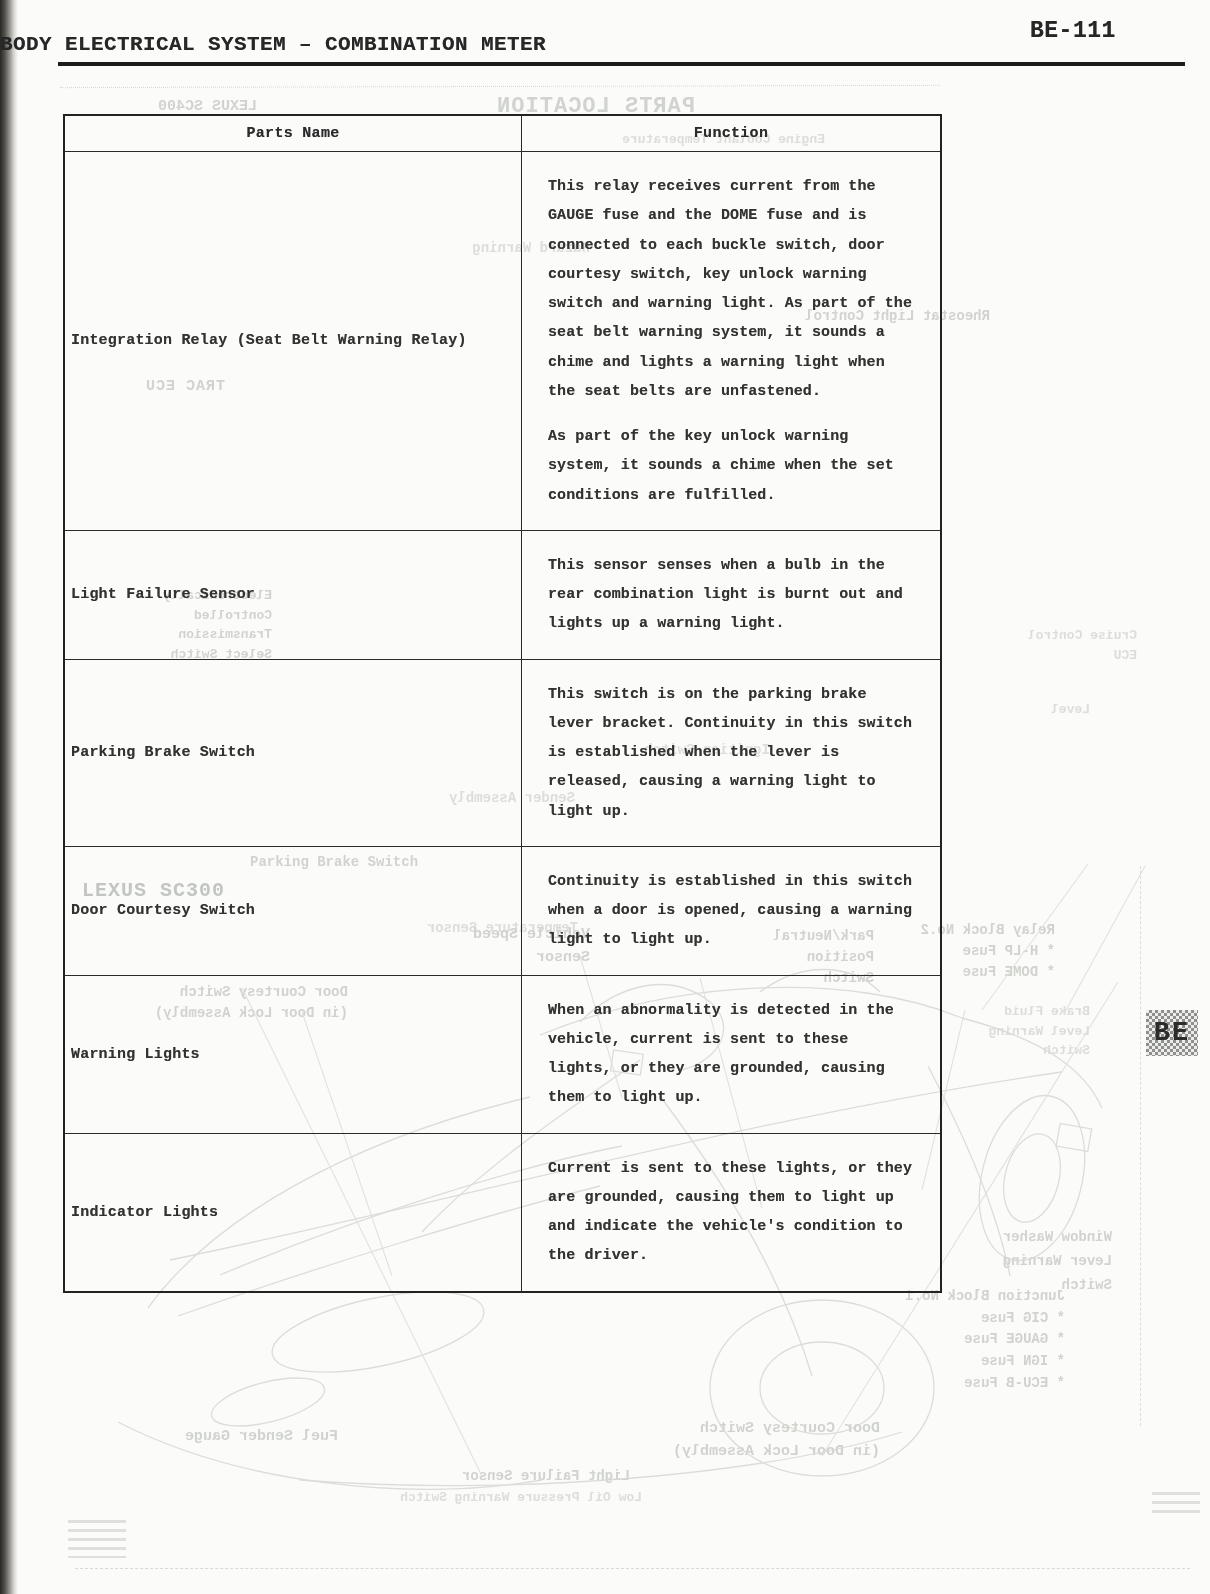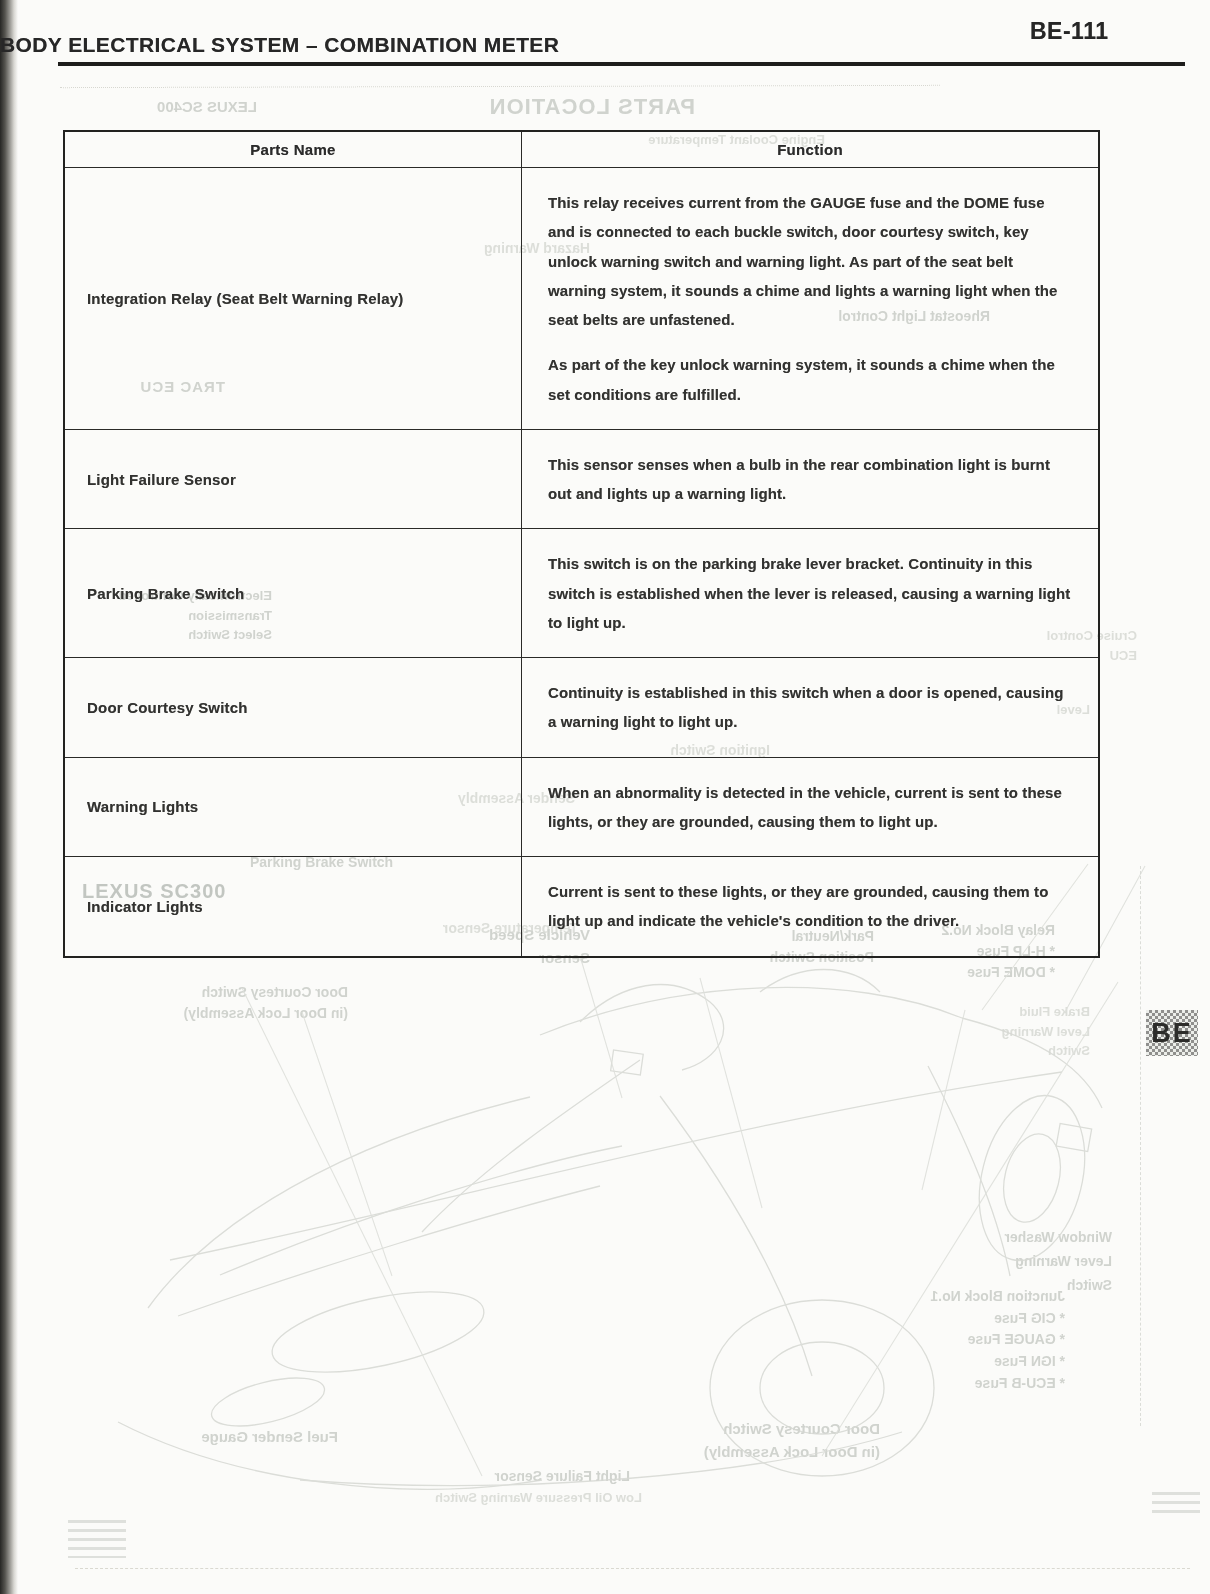--- a/index.html
+++ b/index.html
@@ -1,38 +1,38 @@
 <!DOCTYPE html>
 <html><head>
 <meta charset="utf-8">
 <style>
   html,body{margin:0;padding:0;}
   body{background:#e9e9e6;font-family:"Liberation Sans", sans-serif;}
   .page{position:relative;width:1210px;height:1594px;background:#fbfbf9;overflow:hidden;
-        color:#2e2e2e;}
+        color:#2e2e2e;font-family:Liberation Mono, monospace;}
   
   .edge-strip{position:absolute;left:0;top:0;width:18px;height:1594px;
      background:linear-gradient(to right,#262624 0px,#55544f 5px,#9b9a95 10px,#d8d7d2 14px,rgba(251,251,249,0) 18px);}
   
   .page-num{position:absolute;left:1030px;top:18px;width:160px;font-size:23px;font-weight:bold;
      letter-spacing:.5px;color:#262626;text-shadow:0 0 .5px rgba(40,40,40,.55);}
   .title{position:absolute;left:0;top:33px;width:1180px;text-align:left;font-size:21px;
      font-weight:bold;letter-spacing:.4px;color:#272727;text-shadow:0 0 .6px rgba(40,40,40,.6);}
   .header-rule{position:absolute;left:58px;top:62px;width:1127px;height:4px;background:#1d1d1c;}
   .squiggle{position:absolute;left:60px;top:86px;width:880px;border-top:1px dotted #c9c9c1;opacity:.7;transform:rotate(-.15deg);}
 
   
-  table.parts{position:absolute;left:63px;top:130px;width:1037px;border-collapse:collapse;
+  table.parts{position:absolute;left:63px;top:114px;width:879px;border-collapse:collapse;
      table-layout:fixed;background:transparent;}
   table.parts th,table.parts td{border:1.6px solid #2a2a28;vertical-align:middle;}
   table.parts{border:2.5px solid #222220;}
   th.c-part{width:454px;}
   th{height:33px;font-size:15px;font-weight:bold;text-align:center;color:#2b2b2b;
      text-shadow:0 0 .5px rgba(40,40,40,.55);letter-spacing:.3px;}
-  td.part{font-size:15px;font-weight:bold;color:#323230;padding-left:22px;letter-spacing:.2px;
+  td.part{font-size:15px;font-weight:bold;color:#323230;padding-left:6px;letter-spacing:.2px;
      text-shadow:0 0 .5px rgba(50,50,48,.5);}
   td.func{font-size:15px;font-weight:bold;color:#323230;padding:4px 8px 4px 10px;letter-spacing:.1px;
      line-height:1.95;text-shadow:0 0 .5px rgba(50,50,48,.5);}
   td.func p{margin:16px;}
 
   
   .ghost{position:absolute;font-weight:bold;color:#c2c6c1;line-height:1.5;}
   .ghost.m{transform:scaleX(-1);}
   .ghost.g2{color:#d0d3ce;}
   .ghost.g3{color:#dcded9;}

